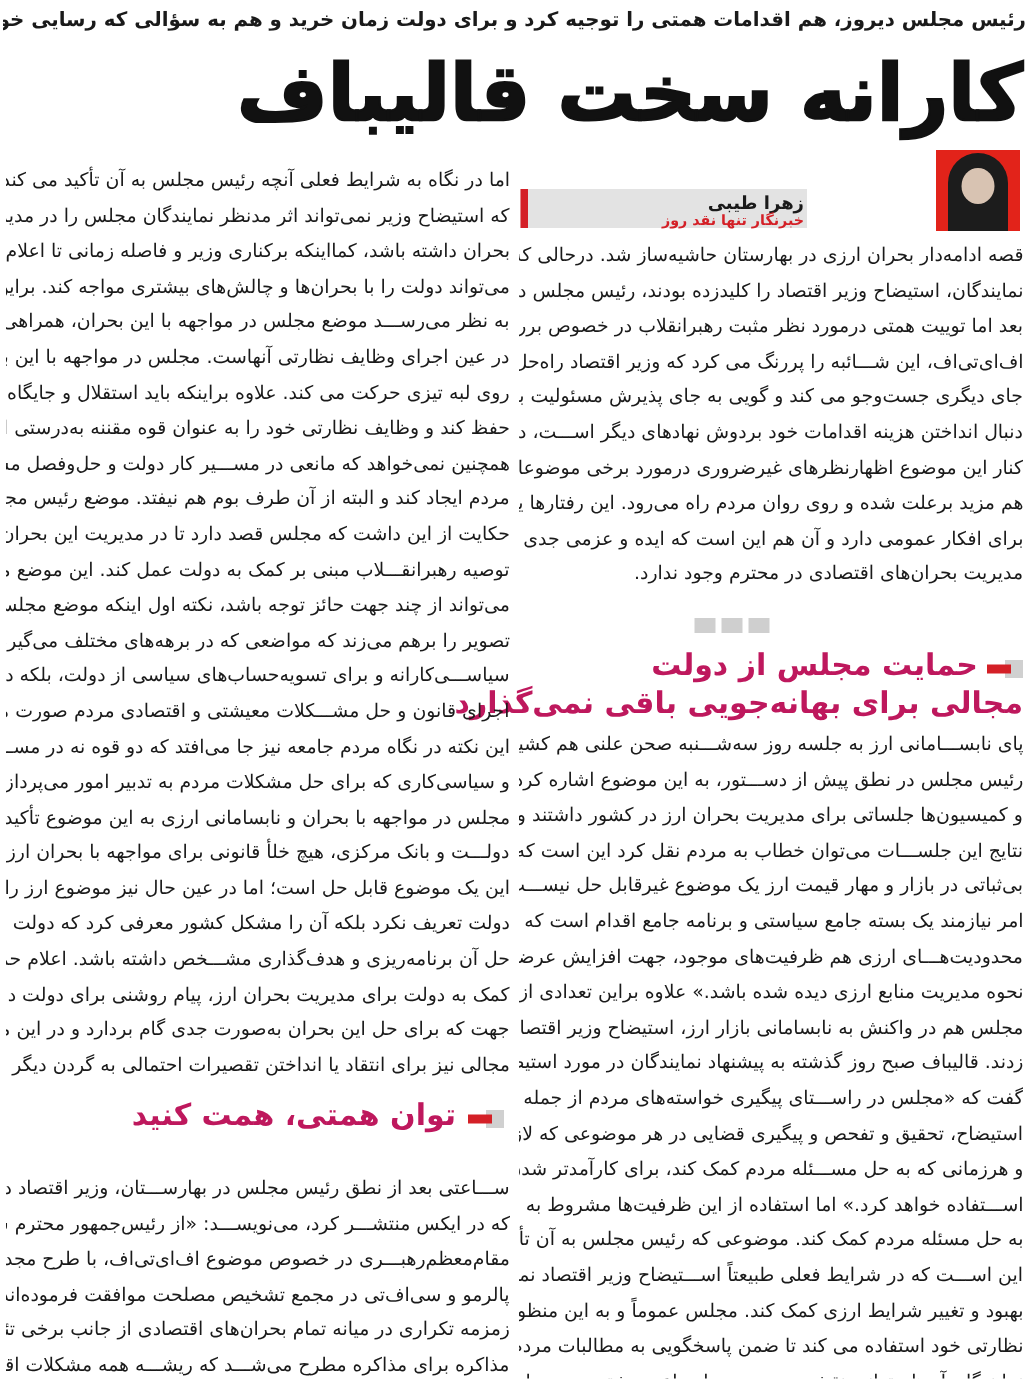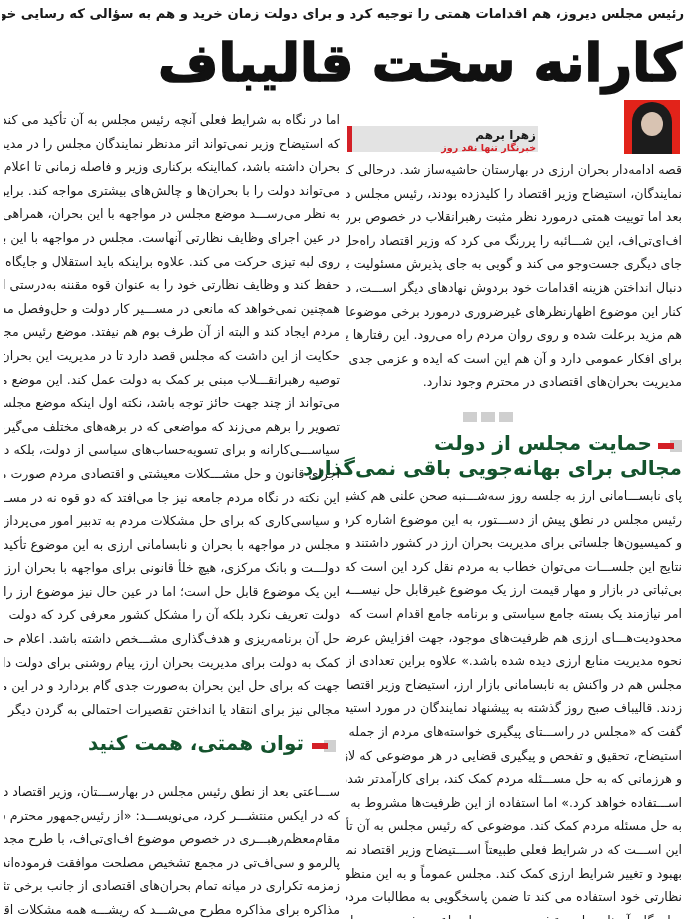--- a/index.html
+++ b/index.html
@@ -20,37 +20,37 @@
   .left-col { left:4px; width:336px; }
   .byline { position:absolute; top:126px; right:150px; left:347px; height:26px;
             background:#e3e3e3; border-left:5px solid #d42027; }
   .byline-name { position:absolute; top:128px; right:152px; font-size:12px; font-weight:bold; }
   .byline-role { position:absolute; top:142px; right:152px; font-size:9.5px; color:#d42027; font-weight:bold; }
   .photo { position:absolute; top:100px; right:8px; width:56px; height:54px; background:#e2231a; overflow:hidden; }
   .photo .veil { position:absolute; left:8px; top:2px; width:40px; height:60px; background:#1c1c1c; border-radius:20px 20px 4px 4px; }
   .photo .face { position:absolute; left:17px; top:12px; width:22px; height:24px; background:#d8c3b2; border-radius:50%; }
   .sep { position:absolute; top:412px; right:175px; display:flex; gap:4px; direction:ltr; }
   .sep span { width:14px; height:10px; background:#cfcfcf; display:block; }
-  .sub-head { position:absolute; color:#14532d; font-weight:900; text-align:right; white-space:nowrap; letter-spacing:-0.5px; }
+  .sub-head { position:absolute; color:#be185d; font-weight:900; text-align:right; white-space:nowrap; letter-spacing:-0.5px; }
   .sub-icon { position:absolute; width:24px; height:12px; }
   .sub-icon .g { position:absolute; right:0; top:0; width:12px; height:12px; background:#d0d0d0; }
   .sub-icon .r { position:absolute; left:0; top:3px; width:16px; height:6px; background:#d42027; }
 </style>
 </head>
 <body>
 
 <div class="lead">رئیس مجلس دیروز، هم اقدامات همتی را توجیه کرد و برای دولت زمان خرید و هم به سؤالی که رسایی خودش جوابش را می‌دانست، پاسخ داد</div>
 <div class="headline">کارانه سخت قالیباف</div>
 
 <div class="photo">
   <div class="veil"></div>
   <div class="face"></div>
 </div>
 <div class="byline"></div>
-<div class="byline-name">زهرا برهم</div>
+<div class="byline-name">زهرا طیبی</div>
 <div class="byline-role">خبرنگار تنها نقد روز</div>
 
 <div class="col right-col" id="intro" style="top:158px;">
     <p>قصه ادامه‌دار بحران ارزی در بهارستان حاشیه‌ساز شد. درحالی که برخی</p>
     <p>نمایندگان، استیضاح وزیر اقتصاد را کلیدزده بودند، رئیس مجلس در</p>
     <p>بعد اما توییت همتی درمورد نظر مثبت رهبرانقلاب در خصوص بررسی</p>
     <p>اف‌ای‌تی‌اف، این شـــائبه را پررنگ می کرد که وزیر اقتصاد راه‌حل را در</p>
     <p>جای دیگری جست‌وجو می کند و گویی به جای پذیرش مسئولیت به</p>
     <p>دنبال انداختن هزینه اقدامات خود بردوش نهادهای دیگر اســـت، در</p>
     <p>کنار این موضوع اظهارنظرهای غیرضروری درمورد برخی موضوعات</p>

